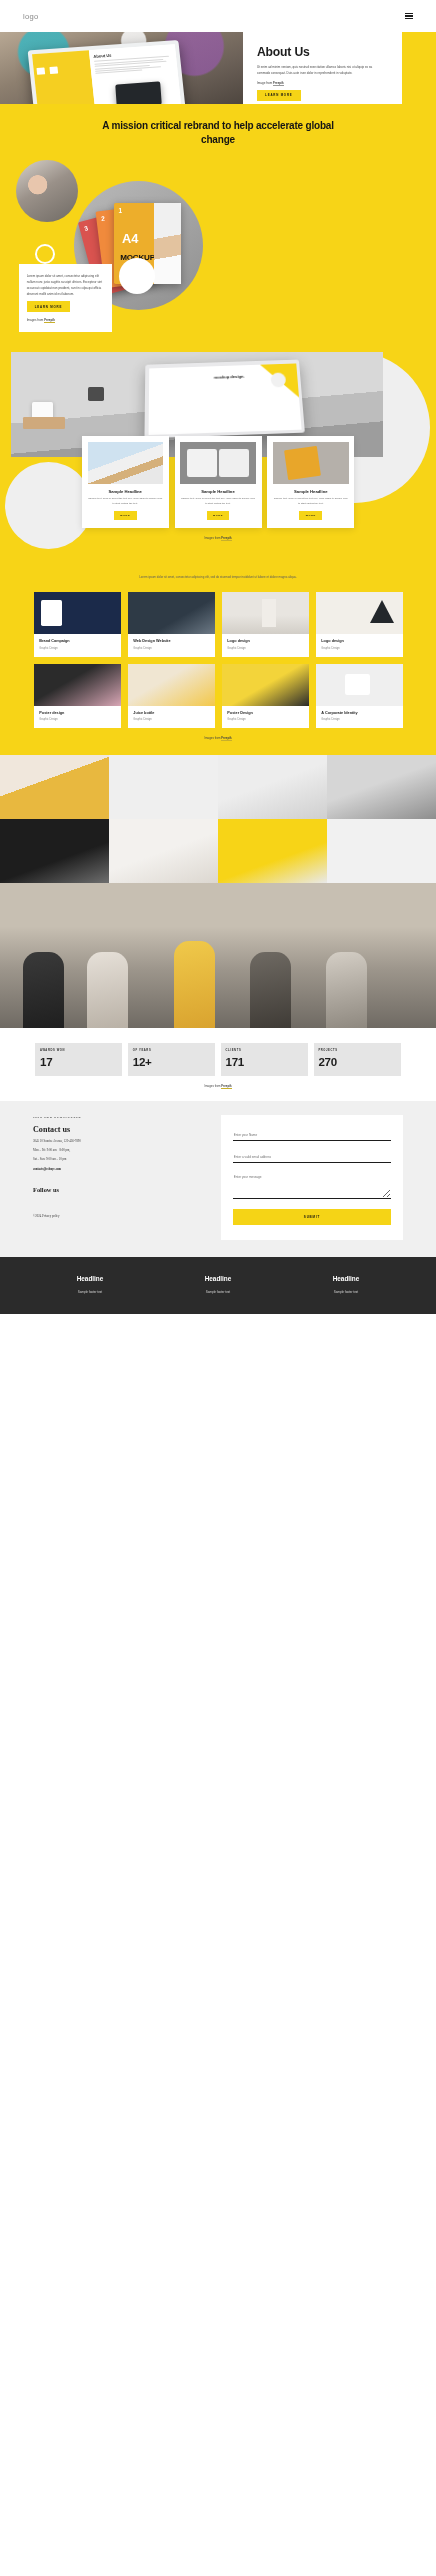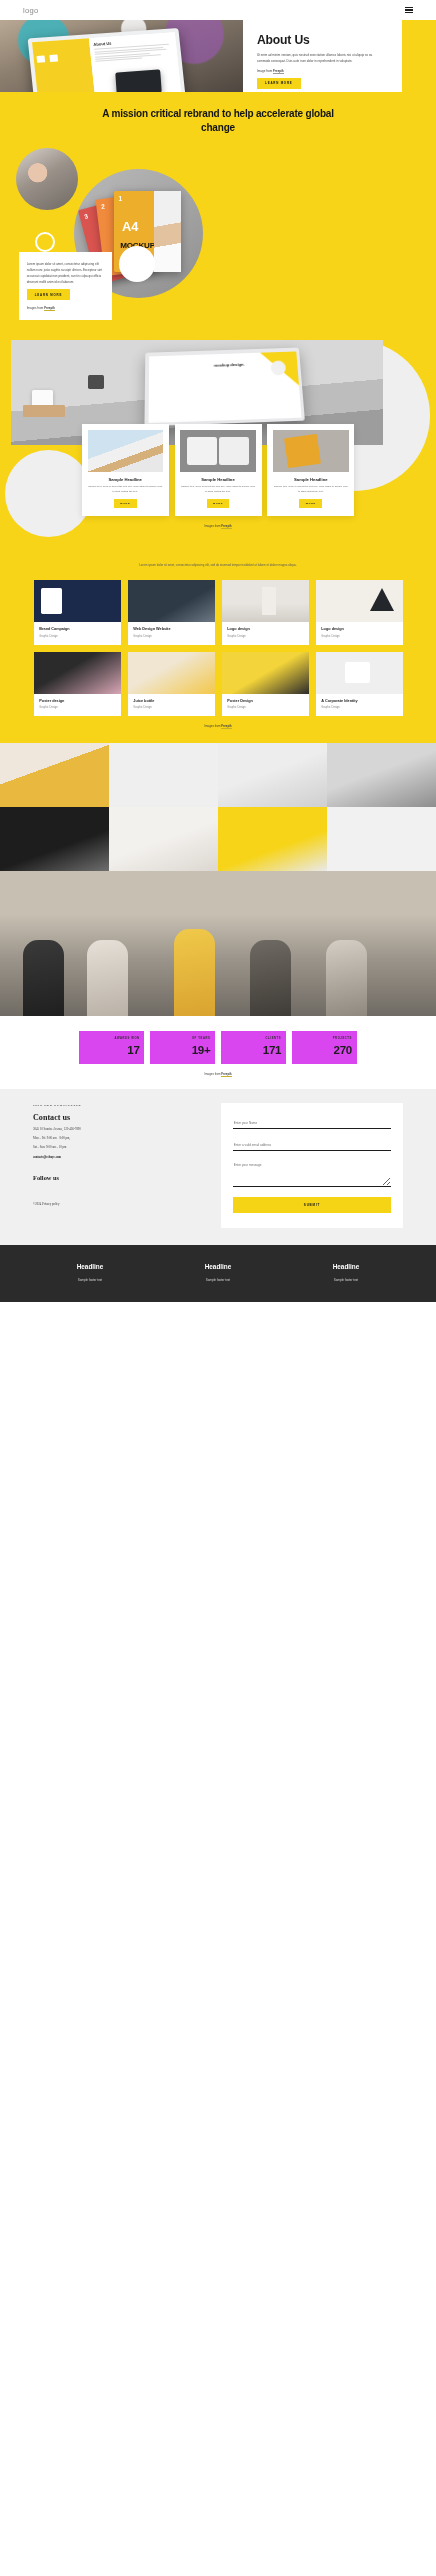--- a/index.html
+++ b/index.html
@@ -11,21 +11,21 @@
     width:436px;
     overflow-x:hidden;
   }
   
   .nav {
     height:20px;
     background:#ffffff;
     display:flex;
     align-items:center;
     justify-content:space-between;
-    padding:4px 23px;
+    padding:16px 23px;
   }
   .nav-logo { font-size:7.6px; color:#8a8a8a; letter-spacing:0.3px; }
   .burger { display:flex; flex-direction:column; gap:1.5px; cursor:pointer; }
   .burger i { display:block; width:8.1px; height:1.2px; background:#1d1d1d; }
 
   
   .hero { position:relative; height:72px; background:#fff; }
   .hero-img {
     position:absolute; left:0; top:0; width:243px; height:72px;
     background:
@@ -187,21 +187,21 @@
   .team-photo {
     height:145px;
     background:linear-gradient(180deg,#c7bfb2 0 30%,#9c958b 60%,#6f6a63 100%);
     position:relative;
   }
   .tp-person { position:absolute; bottom:0; width:41px; height:76px; border-radius:15px 15px 0 0; }
 
   
   .stats-wrap { background:#ffffff; padding:15px 0 12.8px; }
   .stats { display:flex; gap:5.8px; justify-content:center; }
-  .stat { width:65px; background:#d946ef; padding:5.2px 4.7px 8.1px 4.7px; text-align:right; }
+  .stat { width:87px; background:#e5e5e5; padding:5.2px 4.7px 8.1px 4.7px; text-align:left; }
   .stat .slab { font-size:2.7px; font-weight:700; letter-spacing:0.6px; color:#2c2c2c; }
   .stat .sval { font-size:11.6px; font-weight:800; margin-top:3.5px; letter-spacing:-0.3px; }
 
   
   .contact { background:#f0f0f0; padding:14px 0 17.4px; position:relative; }
   .contact-inner { display:flex; gap:14px; padding:0 33px; }
   .c-left { width:174px;font-family:Liberation Serif, serif; }
   .c-left .kicker { font-size:2.9px; font-weight:700; letter-spacing:0.7px; color:#2b2b2b; }
   .c-left h3 { font-size:8.1px; font-weight:800; margin-top:5.8px; }
   .c-left .line { font-size:3px; color:#3d3d3d; margin-top:5.2px; }
@@ -435,21 +435,21 @@
 </section>
 
 <section class="stats-wrap">
   <div class="stats">
     <div class="stat">
       <div class="slab">AWARDS WON</div>
       <div class="sval">17</div>
     </div>
     <div class="stat">
       <div class="slab">OF YEARS</div>
-      <div class="sval">19+</div>
+      <div class="sval">12+</div>
     </div>
     <div class="stat">
       <div class="slab">CLIENTS</div>
       <div class="sval">171</div>
     </div>
     <div class="stat">
       <div class="slab">PROJECTS</div>
       <div class="sval">270</div>
     </div>
   </div>

